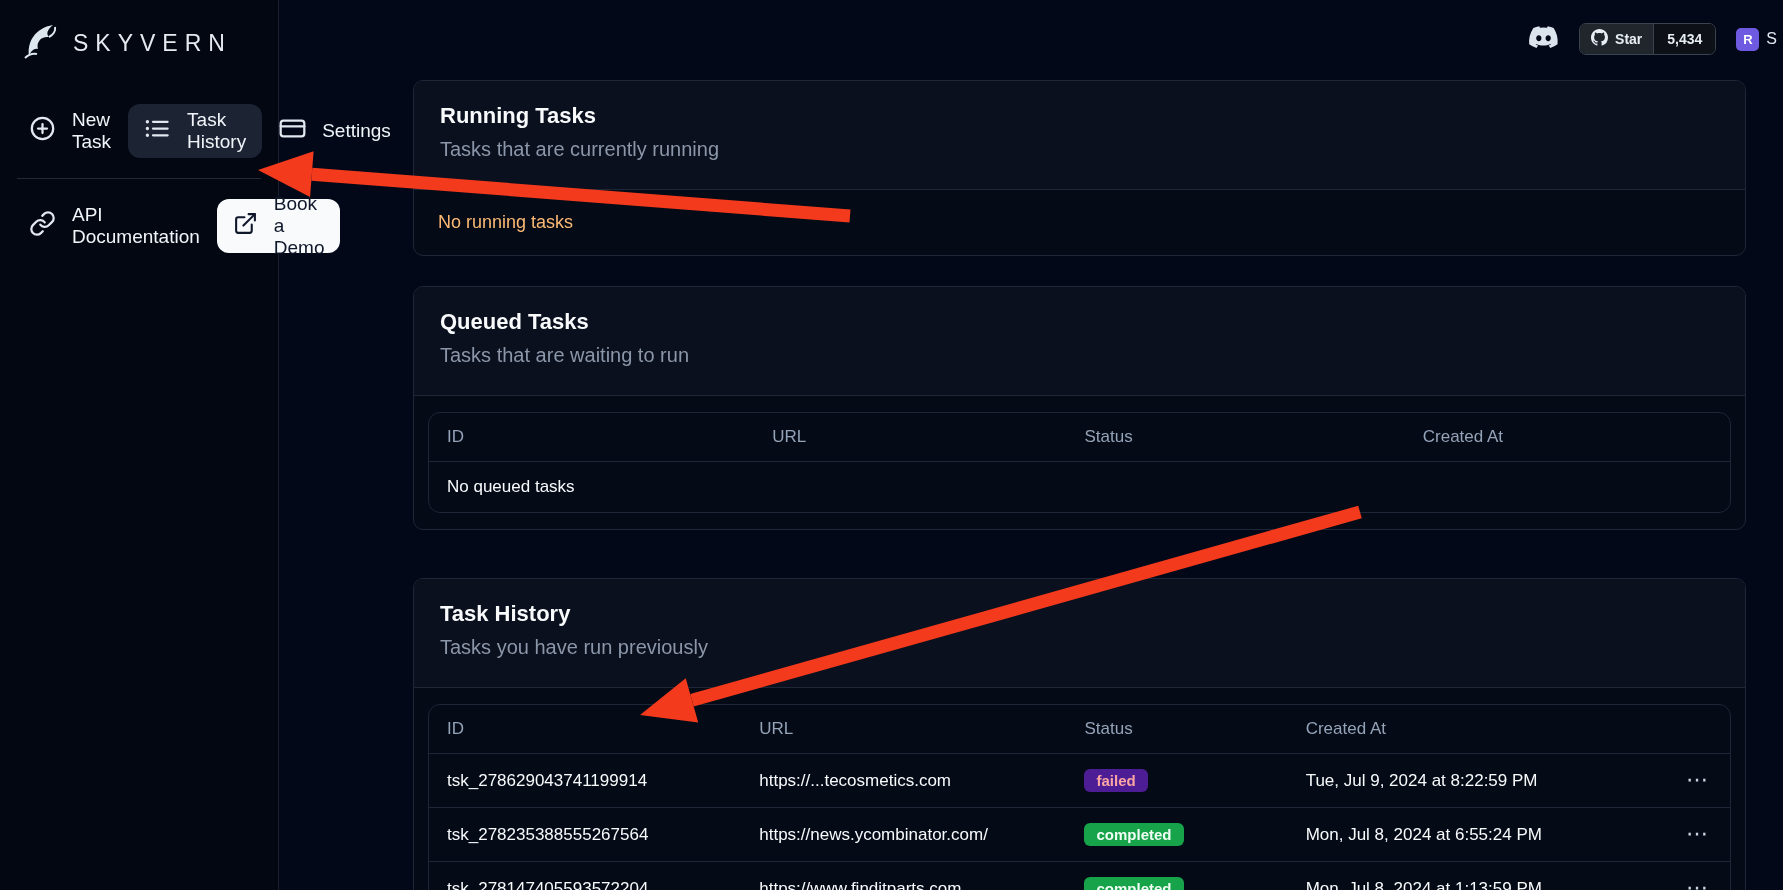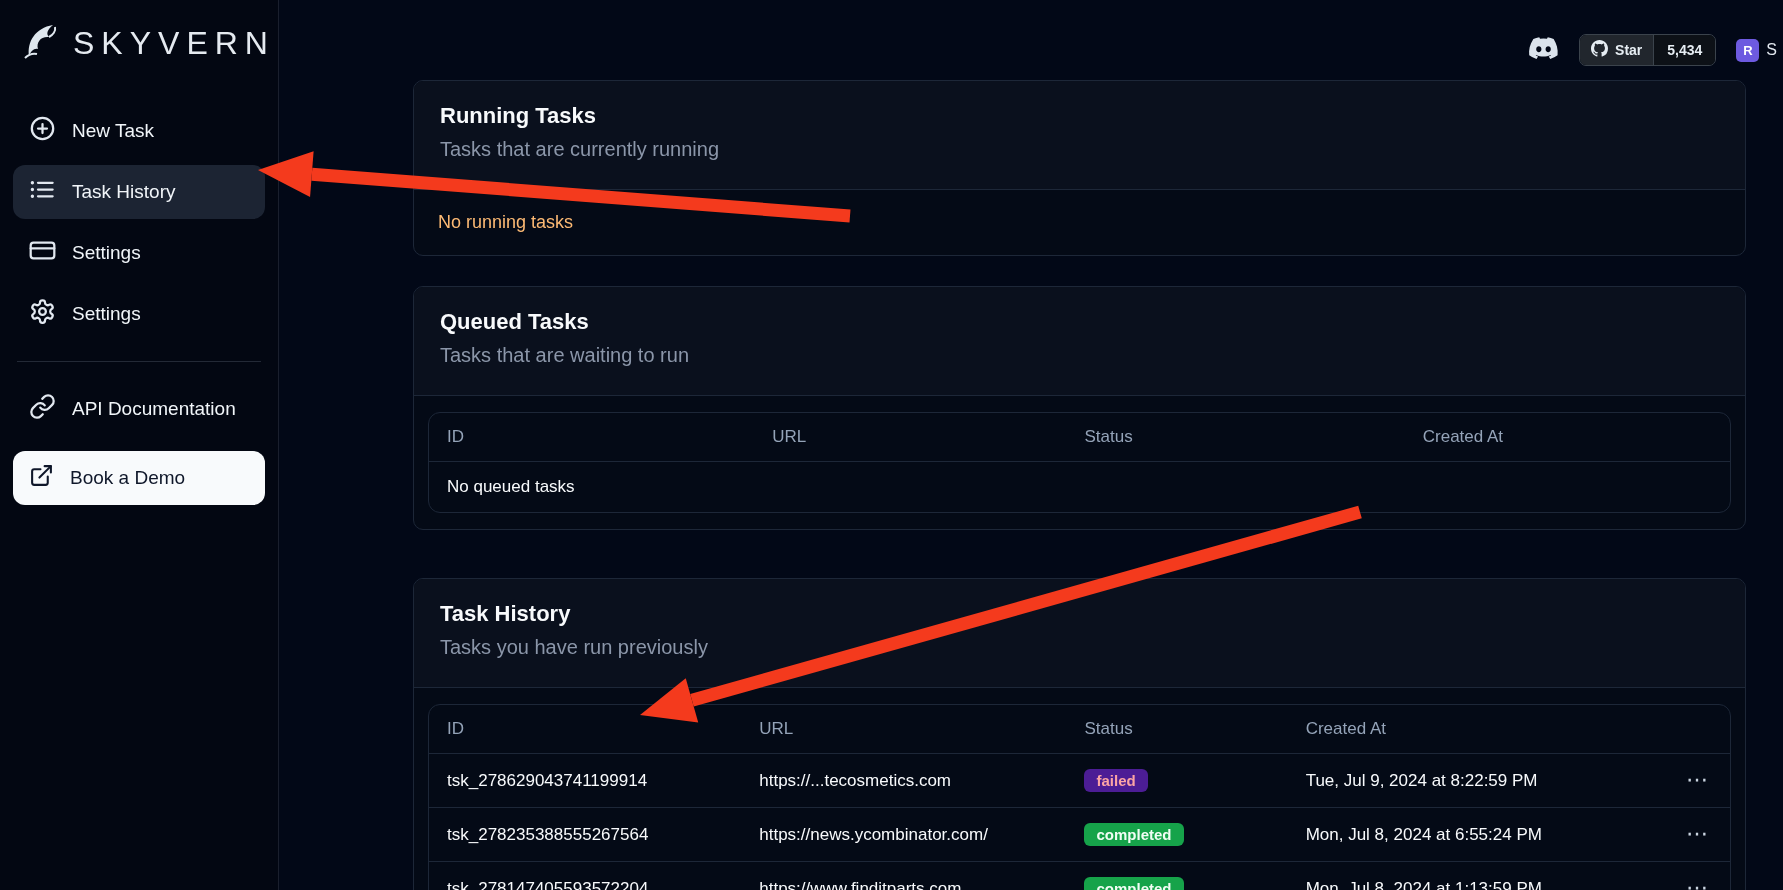--- a/index.html
+++ b/index.html
@@ -10,34 +10,34 @@
     font-family:"Liberation Sans","DejaVu Sans",sans-serif;
   }
 
   
   .sidebar {
     position:absolute; left:0; top:0; width:279px; height:890px;
     border-right:1px solid rgba(148,163,184,.16);
     padding:14px 13px; background:#030712;
   }
   .logo { display:flex; align-items:center; gap:8px; padding:4px 6px 0; cursor:pointer; }
-  .logo-text { font-size:32px; letter-spacing:7px; color:#e5eaf0; font-weight:400; }
-  .nav { margin-top:36px; display:flex; flex-direction:column; gap:7px; }
+  .logo-text { font-size:23px; letter-spacing:7px; color:#e5eaf0; font-weight:400; }
+  .nav { margin-top:36px; display:flex; flex-direction:row; gap:1px; }
   .nav-item {
     display:flex; align-items:center; gap:16px; height:54px; padding:0 16px;
     border-radius:12px; font-size:19px; font-weight:500; color:#f1f5f9; cursor:pointer;
   }
   .nav-item.active { background:#1c2433; }
   .nav-item svg { flex:0 0 auto; }
   .divider { border-top:1px solid rgba(148,163,184,.22); margin:20px 4px; }
-  .demo-btn { background:#f8fafc; color:#0f172a;margin-top:8px; }
+  .demo-btn { background:#f8fafc; color:#0f172a; }
 
   
   .topbar {
-    position:absolute; top:16px; left:279px; right:0; height:68px;
+    position:absolute; top:5px; left:279px; right:0; height:68px;
     display:flex; align-items:center; justify-content:flex-end; gap:20px; padding-right:6px;
   }
   .icon-btn { background:none; border:none; padding:0; cursor:pointer; display:flex; align-items:center; }
   .gh-pill {
     display:flex; align-items:stretch; height:32px; border:1px solid #3b434c;
     border-radius:7px; overflow:hidden; font-size:14px; color:#e6edf3; cursor:pointer;
   }
   .gh-left { display:flex; align-items:center; gap:7px; padding:0 11px; background:#21262d; font-weight:700; }
   .gh-count { display:flex; align-items:center; padding:0 13px; background:#0d1117; border-left:1px solid #3b434c; font-weight:600; }
   .user { display:flex; align-items:center; gap:7px; cursor:pointer; }

